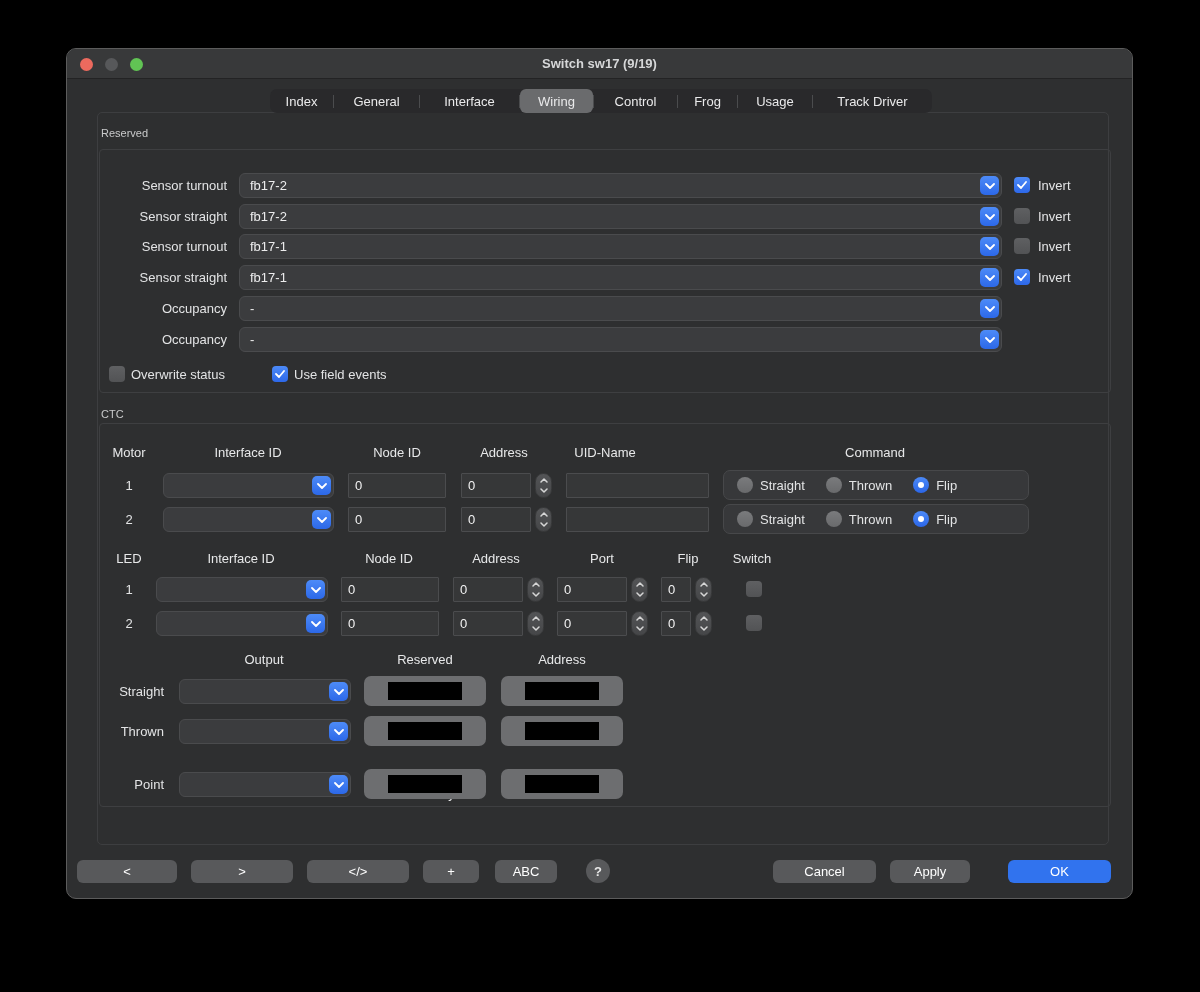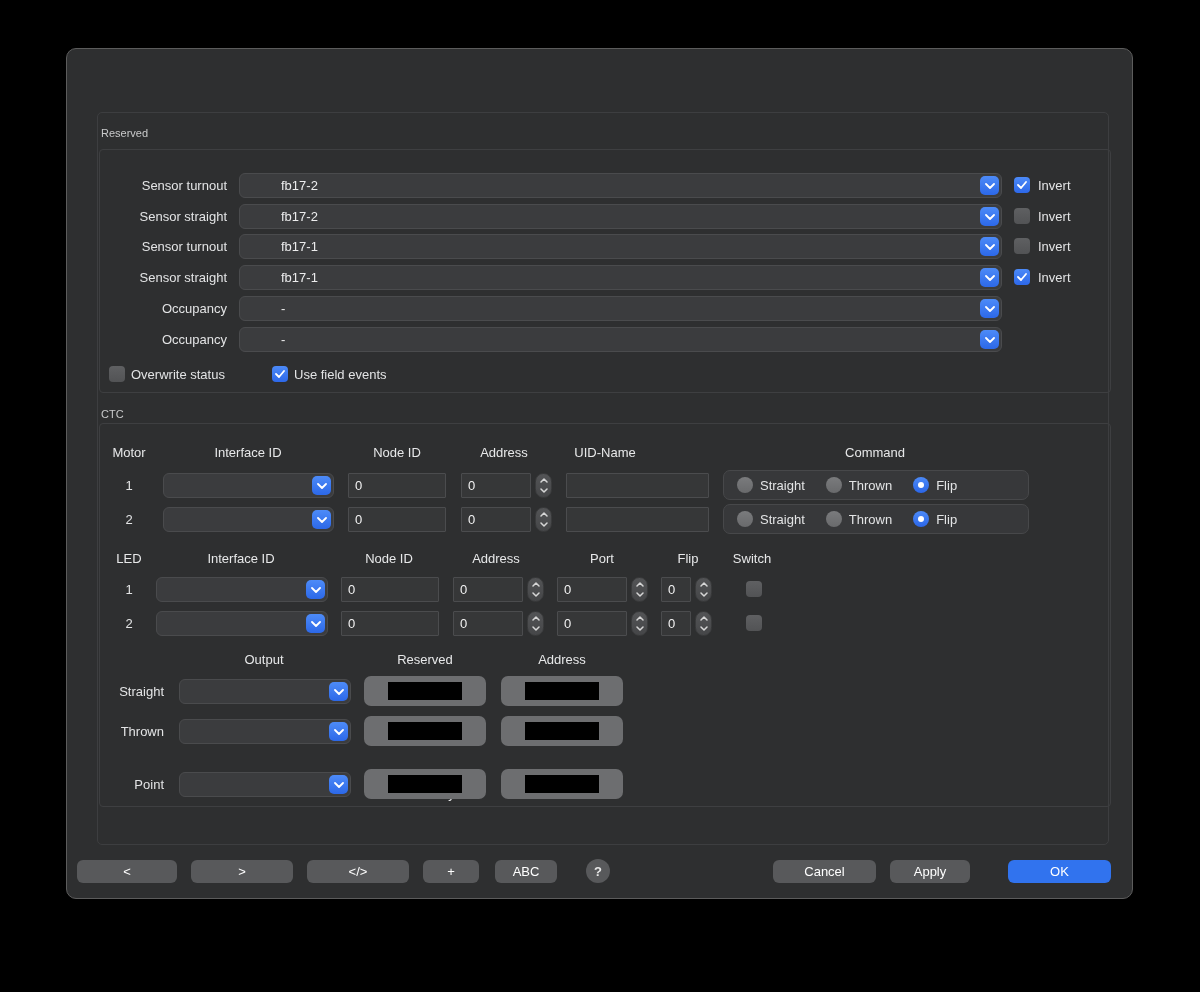--- a/index.html
+++ b/index.html
@@ -57,21 +57,21 @@
     transform:translateX(-50%); white-space:nowrap;
   }
 
   .combo {
     position:absolute; height:25px; background:#3b3c3e;
     border:1px solid #4a4b4d; border-radius:6px;
     font-size:13px; color:#ededee;
   }
   .combo-value {
     position:absolute; left:10px; top:0; right:26px; height:23px;
-    line-height:23px; overflow:hidden; white-space:nowrap;margin-left:31px;
+    line-height:23px; overflow:hidden; white-space:nowrap;
   }
   .combo-btn {
     position:absolute; right:2px; top:2px; width:19px; height:19px;
     border-radius:5px; background:linear-gradient(#4d8bf8,#2c68e8);
     display:flex; align-items:center; justify-content:center;
   }
 
   .field {
     position:absolute; height:25px; background:#363738;
     border:1px solid #4b4c4e; border-radius:1px;
@@ -124,21 +124,44 @@
     color:#fff; font-size:13px; display:flex; align-items:center;
     justify-content:center; cursor:default; white-space:nowrap;
   }
   .btn.primary { background:#3173ee; }
   .btn.round { border-radius:50%; width:24px; height:24px; font-weight:bold; color:#e8e8e8; }
 </style>
 </head>
 <body>
 
 <div class="window">
-
+  <div class="titlebar">
+    <span class="light close"></span>
+    <span class="light min"></span>
+    <span class="light zoom"></span>
+    <div class="title">Switch sw17 (9/19)</div>
+  </div>
+
+  <div class="tabs">
+    <div class="tab" style="width:63px">Index</div>
+    <div class="tab-sep"></div>
+    <div class="tab" style="width:85px">General</div>
+    <div class="tab-sep"></div>
+    <div class="tab" style="width:99px">Interface</div>
+    <div class="tab-sep"></div>
+    <div class="tab selected" style="width:73px">Wiring</div>
+    <div class="tab-sep"></div>
+    <div class="tab" style="width:83px">Control</div>
+    <div class="tab-sep"></div>
+    <div class="tab" style="width:59px">Frog</div>
+    <div class="tab-sep"></div>
+    <div class="tab" style="width:74px">Usage</div>
+    <div class="tab-sep"></div>
+    <div class="tab" style="width:119px">Track Driver</div>
+  </div>
 
   <div class="panel"></div>
 
   <div class="section-label" style="left:34px;top:78px">Reserved</div>
   <div class="groupbox" style="left:32px;top:100px;width:1012px;height:244px"></div>
 
   <div class="lbl right row25" style="left:34px;top:124px;width:126px">Sensor turnout</div>
   <div class="combo" style="left:172px;top:124px;width:763px">
     <span class="combo-value">fb17-2</span>
     <span class="combo-btn">

